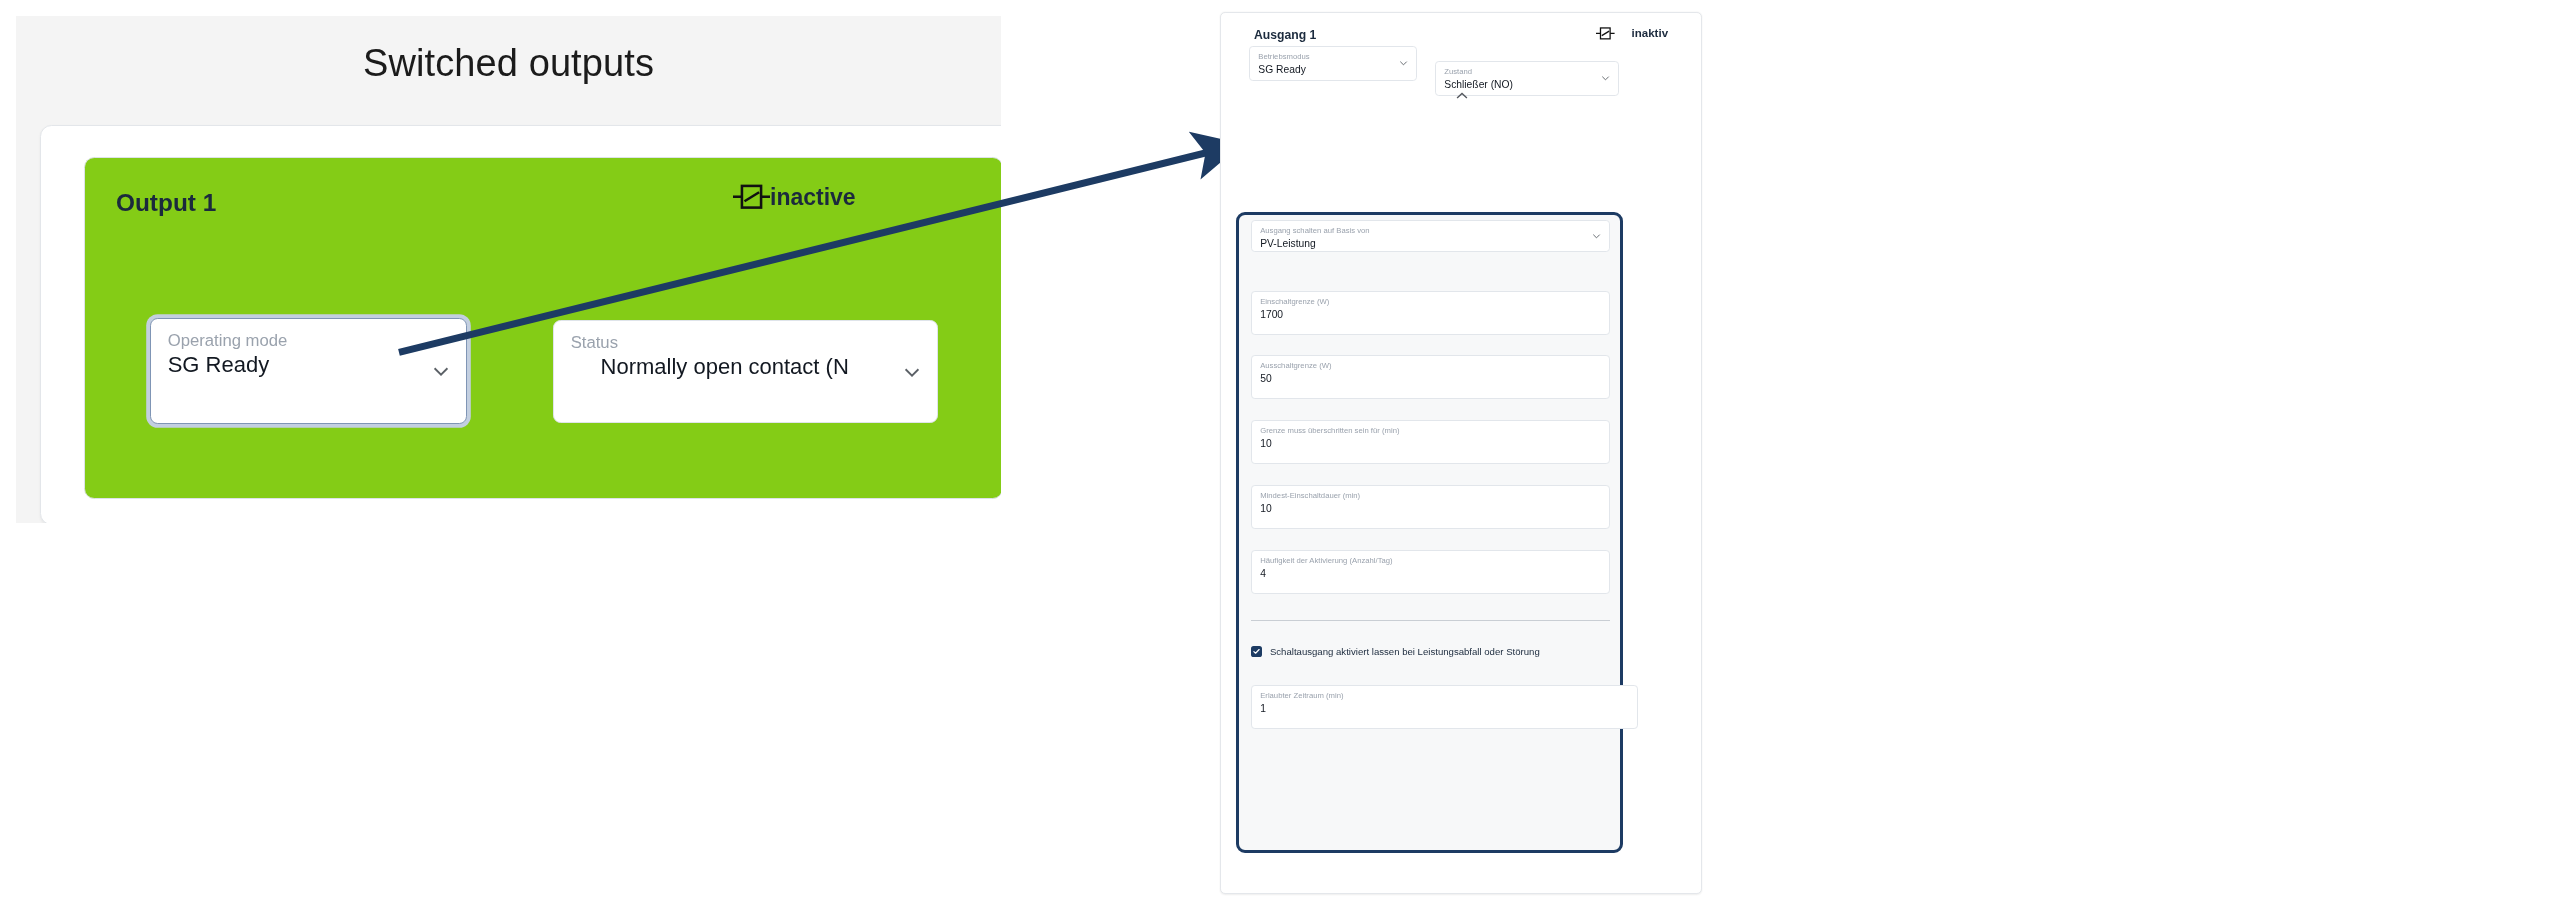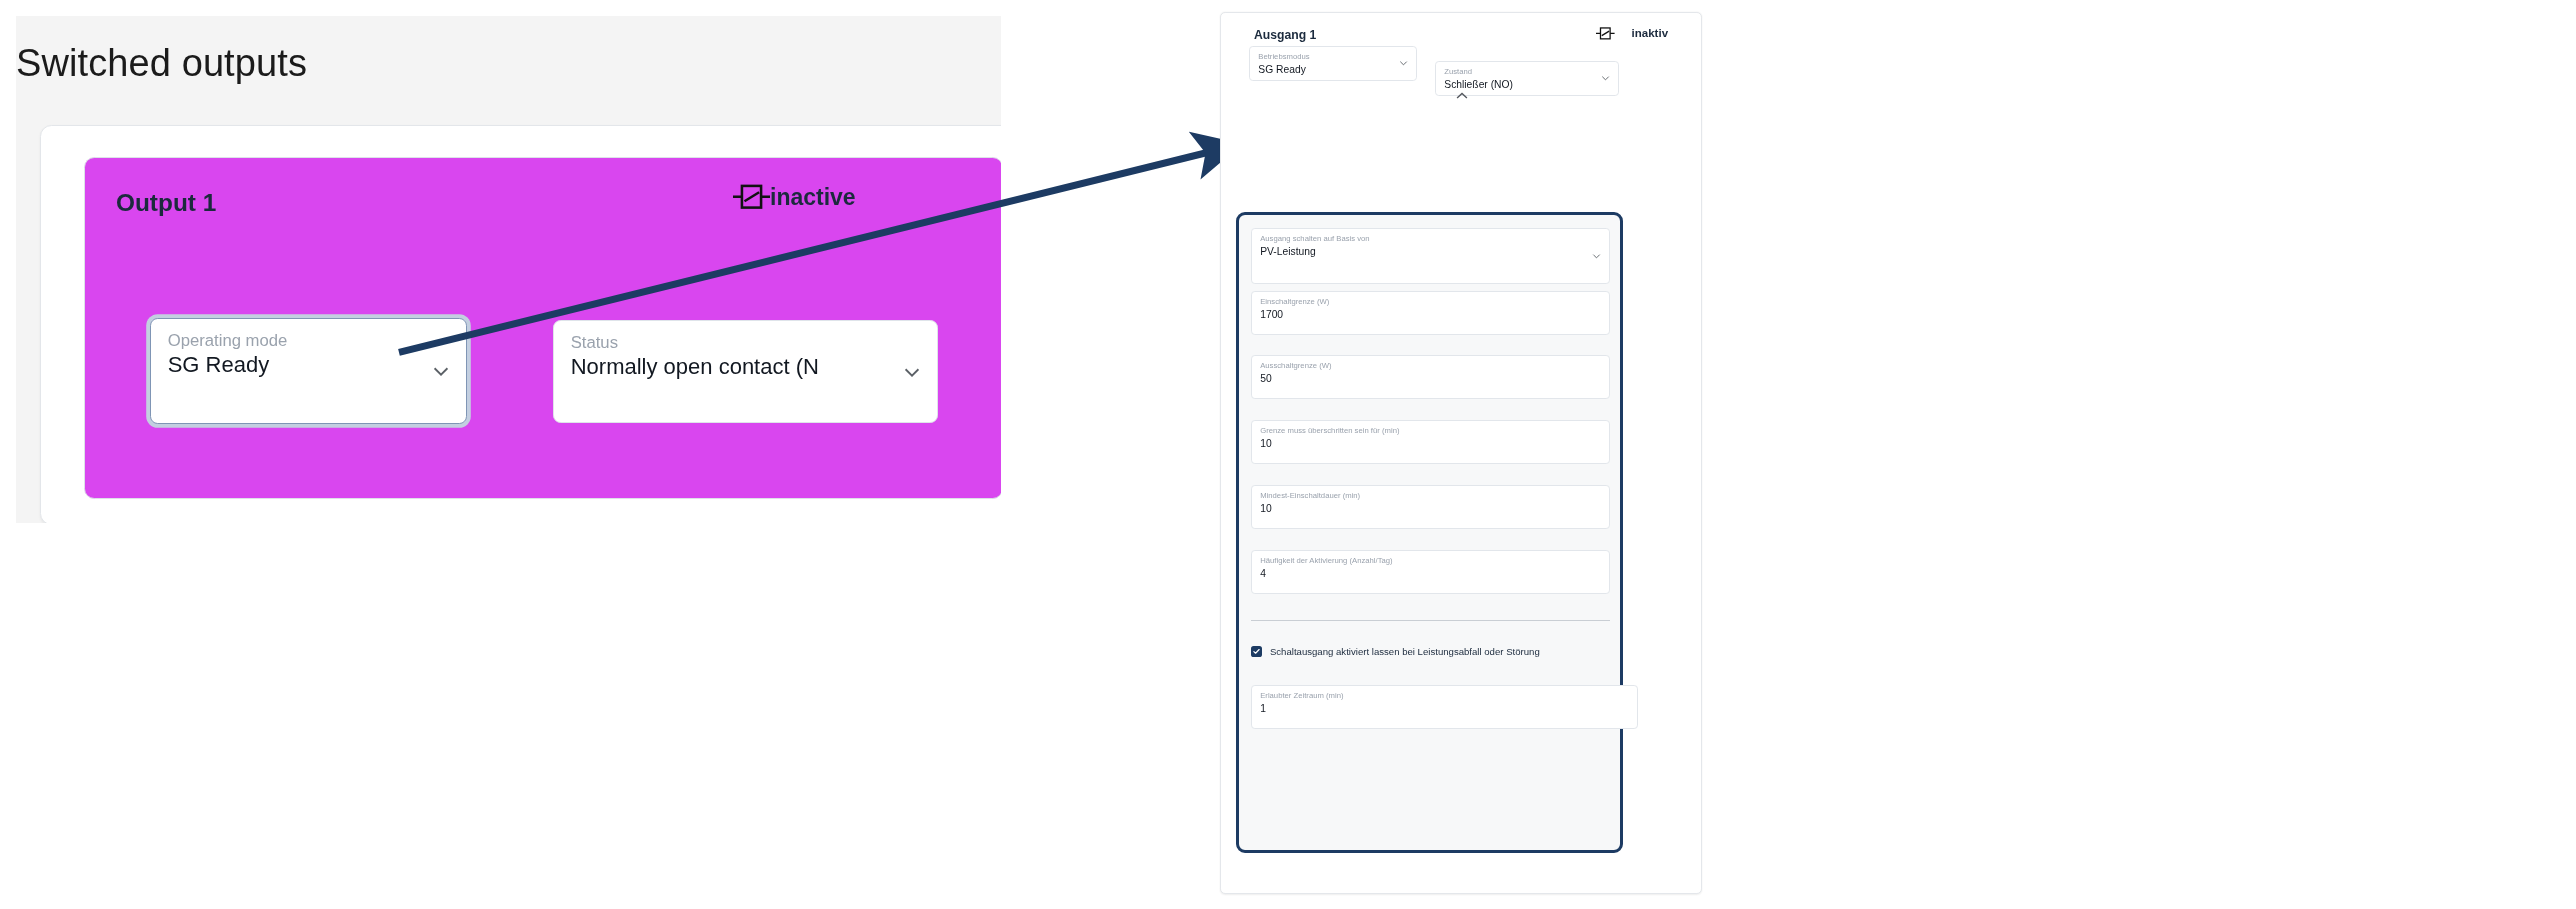--- a/index.html
+++ b/index.html
@@ -8,31 +8,31 @@
     font-family:"Liberation Sans","DejaVu Sans",sans-serif;
     -webkit-font-smoothing:antialiased;
   }
 
   
   #left-panel{
     position:absolute;left:16px;top:16px;width:985px;height:507px;
     background:#f4f4f4;overflow:hidden;
   }
   #left-title{
-    position:absolute;left:0;top:26px;width:985px;
+    position:absolute;left:0;top:26px;width:985px;text-align:center;
     font-size:38px;color:#1b1b1b;font-weight:400;letter-spacing:0.1px;
   }
   #left-card{
     position:absolute;left:24px;top:109px;width:975px;height:398px;
     background:#ffffff;border:1.3px solid #e3e6ea;border-radius:11.5px;
     box-shadow:0 1.3px 2.6px rgba(0,0,0,.05);
   }
   #left-inner-card{
     position:absolute;left:43px;top:31px;width:917px;height:340px;
-    background:#d946ef;border:1.3px solid #dde2e8;border-radius:10.3px;
+    background:#84cc16;border:1.3px solid #dde2e8;border-radius:10.3px;text-align:center;
   }
   #left-output-title{
     position:absolute;left:31px;top:31px;
     font-size:24.4px;font-weight:bold;color:#1b2a3d;
   }
   #left-status-wrap{
     position:absolute;right:auto;left:648px;top:24.4px;
     display:flex;align-items:center;
   }
   .relay-icon{flex:0 0 auto;display:block;}
@@ -107,21 +107,21 @@
     position:absolute;left:0;top:76px;width:482px;display:flex;justify-content:center;
   }
 
   
   #r-highlight{
     position:absolute;left:15.4px;top:199px;width:387px;height:641px;
     border:3.2px solid #1d3b63;border-radius:9px;background:#f7f8f9;box-sizing:border-box;
   }
   #r-hl-inner{position:absolute;left:0;top:0;width:381px;height:635px;}
 
-  #rf1{left:11.5px;top:13px;width:359px;height:56px;}
+  #rf1{left:11.5px;top:5px;width:359px;height:32px;}
   #rf2{left:11.5px;top:76px;width:359px;height:44px;}
   #rf3{left:11.5px;top:140px;width:359px;height:44px;}
   #rf4{left:11.5px;top:205px;width:359px;height:44px;}
   #rf5{left:11.5px;top:270px;width:359px;height:44px;}
   #rf6{left:11.5px;top:335px;width:359px;height:44px;}
   #rf7{left:11.5px;top:470px;width:387px;height:44px;}
 
   #r-divider{
     position:absolute;left:11.5px;top:405px;width:359px;height:1.3px;background:#c9ced4;
   }

